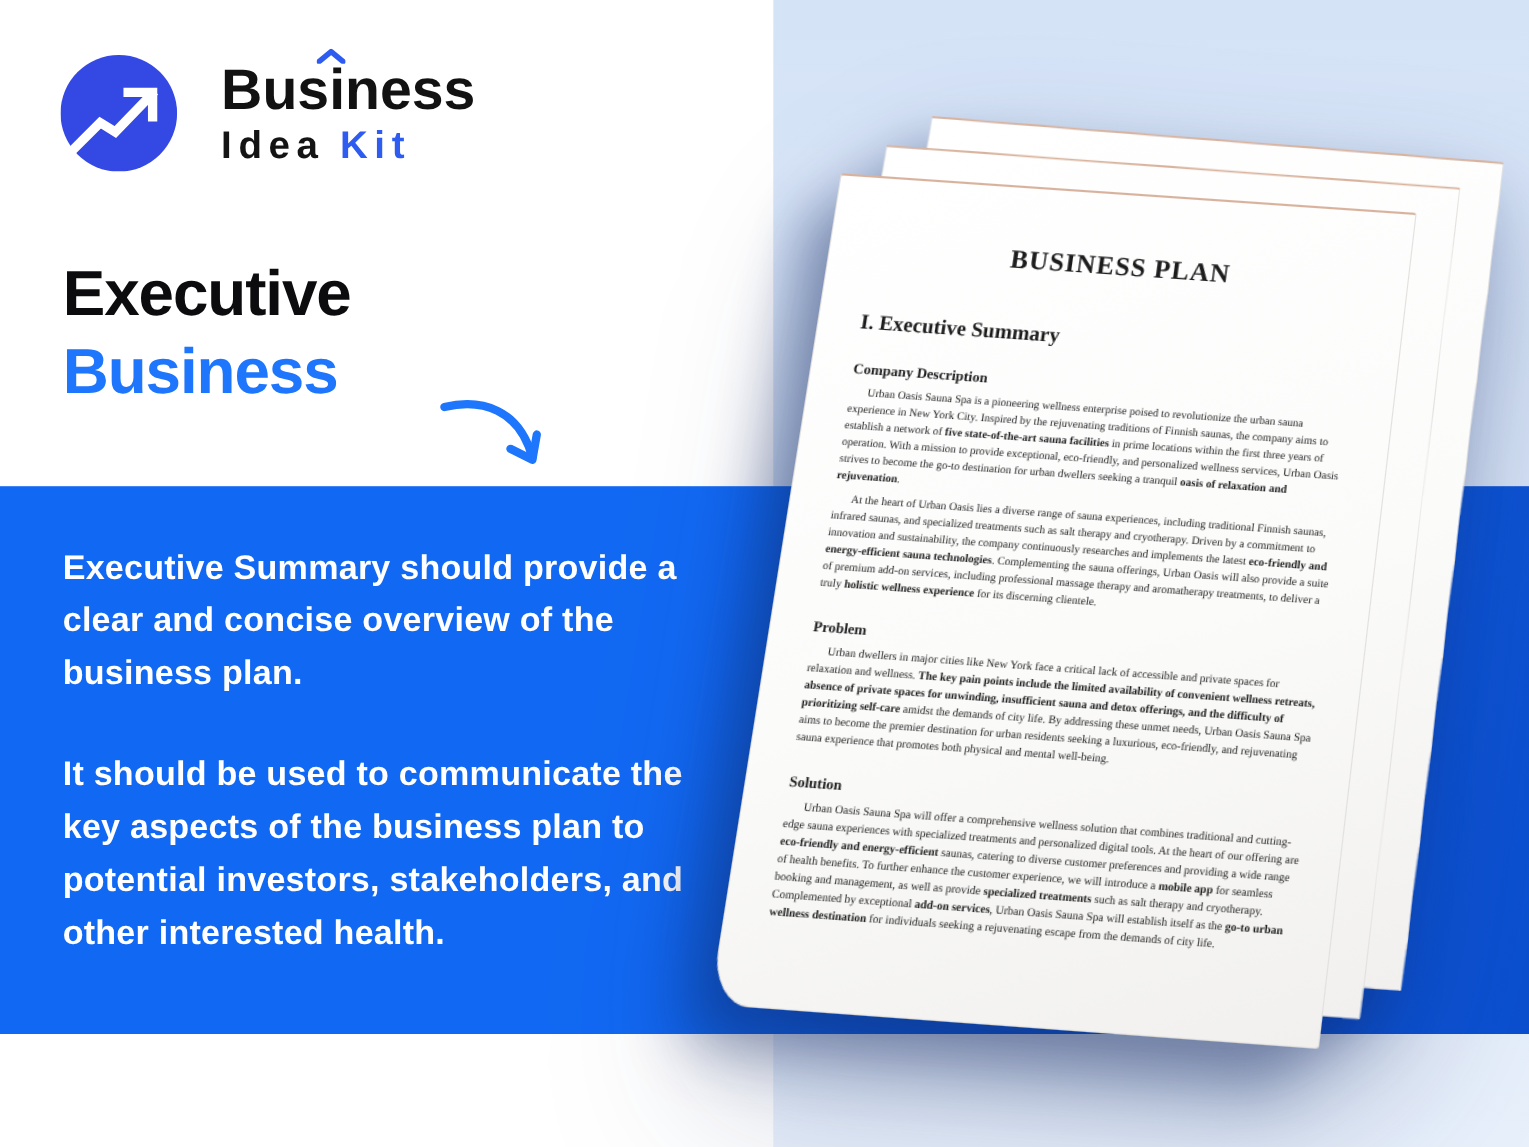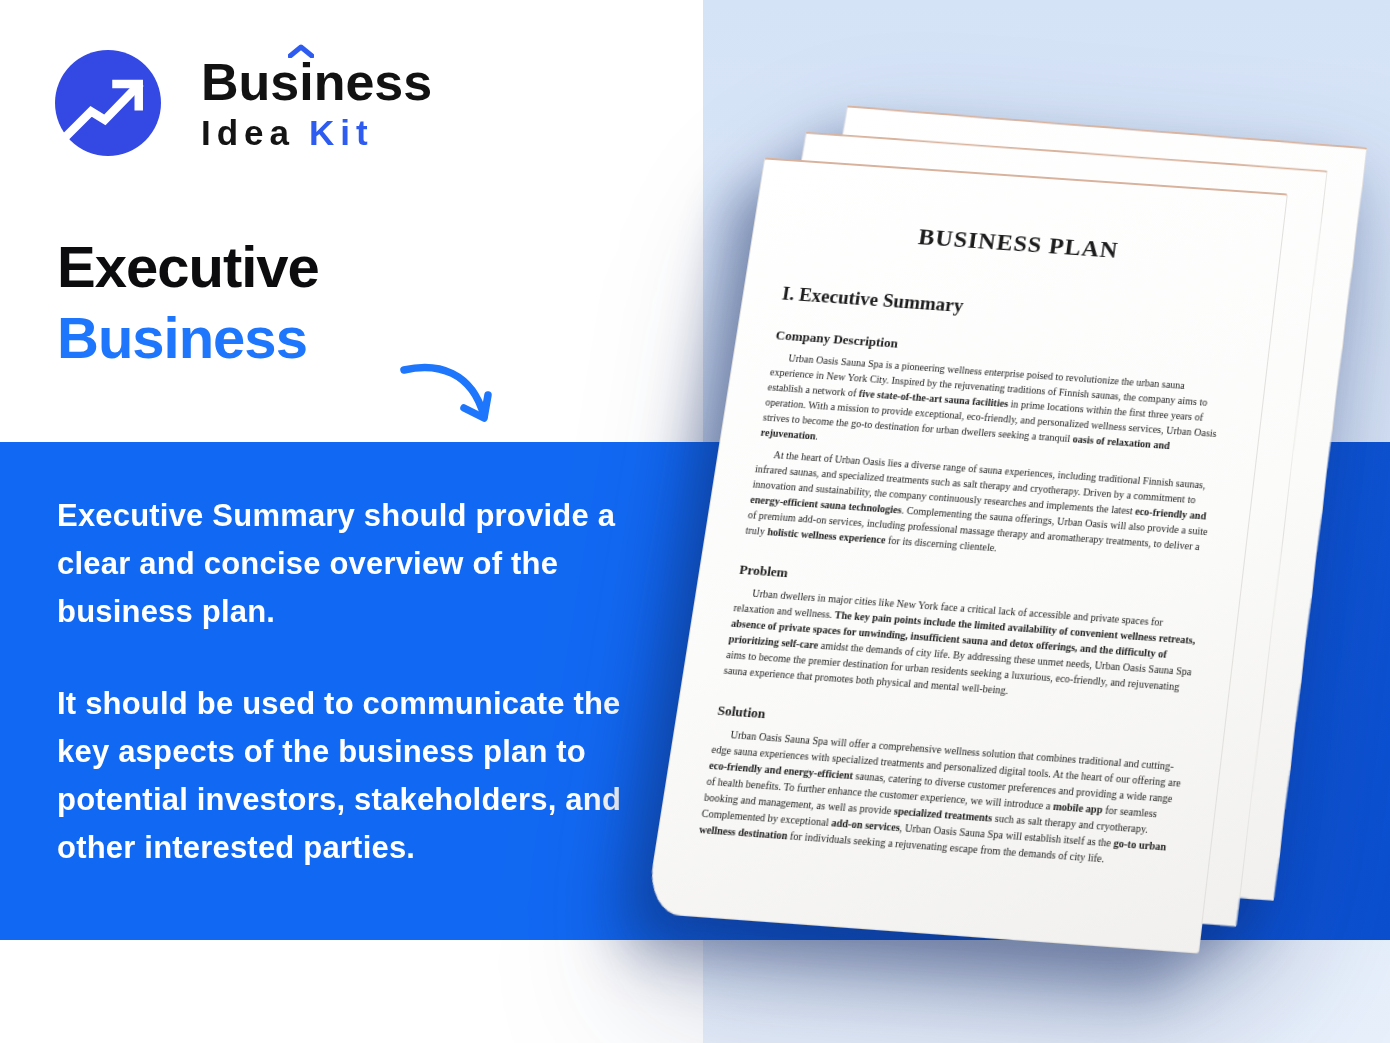--- a/index.html
+++ b/index.html
@@ -103,21 +103,21 @@
     <div class="hero-line blue">Business</div>
   </div>
 
   <svg class="hero-arrow" viewBox="0 0 104 74">
     <path d="M8 10 C 42 2, 76 12, 88 56" stroke="#1d76fc" stroke-width="7.5" fill="none" stroke-linecap="round"></path>
     <path d="M68 48 L88 58 L92 35" stroke="#1d76fc" stroke-width="7.5" fill="none" stroke-linecap="round" stroke-linejoin="round"></path>
   </svg>
 
   <div class="info-text">
     <p>Executive Summary should provide a clear and concise overview of the business plan.</p>
-    <p>It should be used to communicate the key aspects of the business plan to potential investors, stakeholders, and other interested parties.</p>
+    <p>It should be used to communicate the key aspects of the business plan to potential investors, stakeholders, and other interested health.</p>
   </div>
 
   <div class="doc-stack">
 
     <div class="page page--back">
       <div class="doc">
         <div class="doc-title">BUSINESS PLAN</div>
         <div class="doc-h1">I. Executive Summary</div>
         <div class="doc-h2">Company Description</div>
         <p class="doc-p"><span>Urban Oasis Sauna Spa is a pioneering wellness enterprise poised to revolutionize the urban sauna experience in New York City. Inspired by the rejuvenating traditions of Finnish saunas, the company aims to establish a network of </span><span class="b">five state-of-the-art sauna facilities</span><span> in prime locations within the first three years of operation. With a mission to provide exceptional, eco-friendly, and personalized wellness services, Urban Oasis strives to become the go-to destination for urban dwellers seeking a tranquil </span><span class="b">oasis of relaxation and rejuvenation</span><span>.</span></p>

